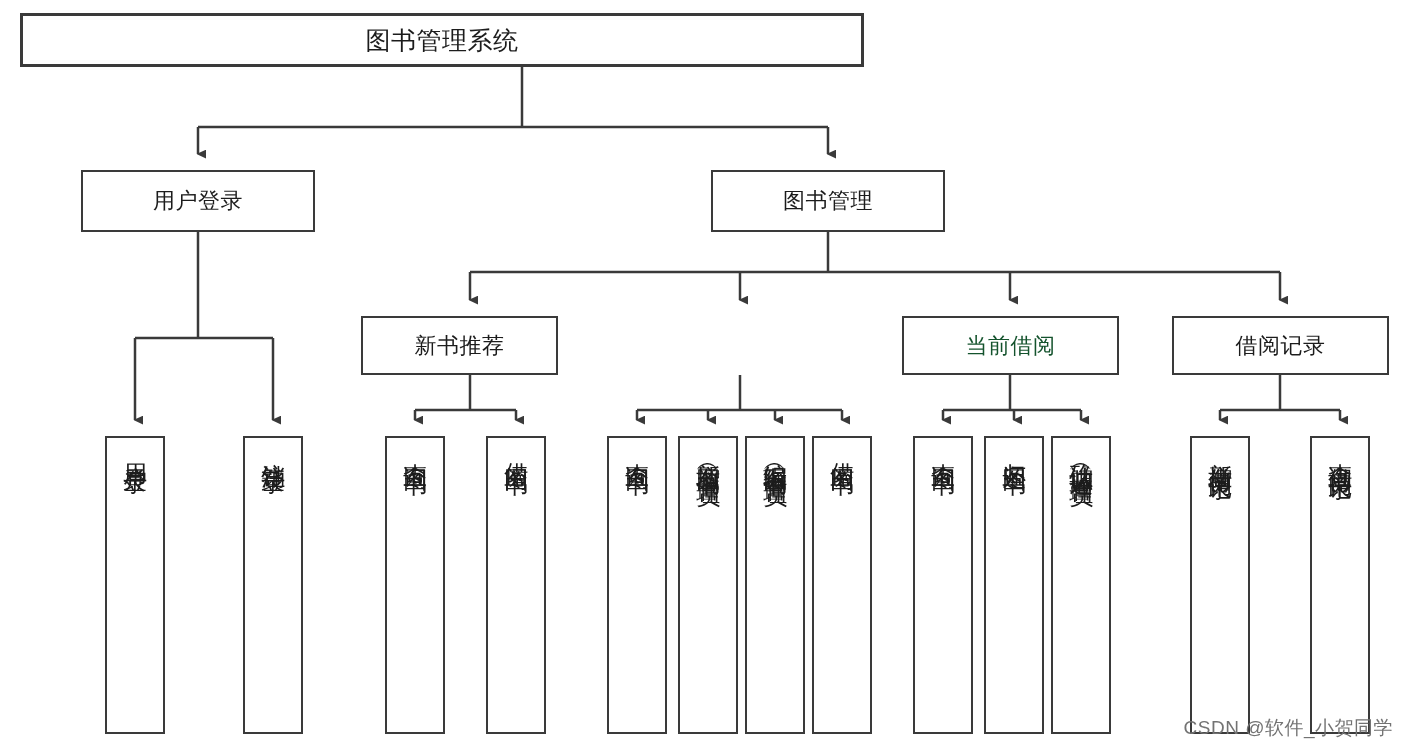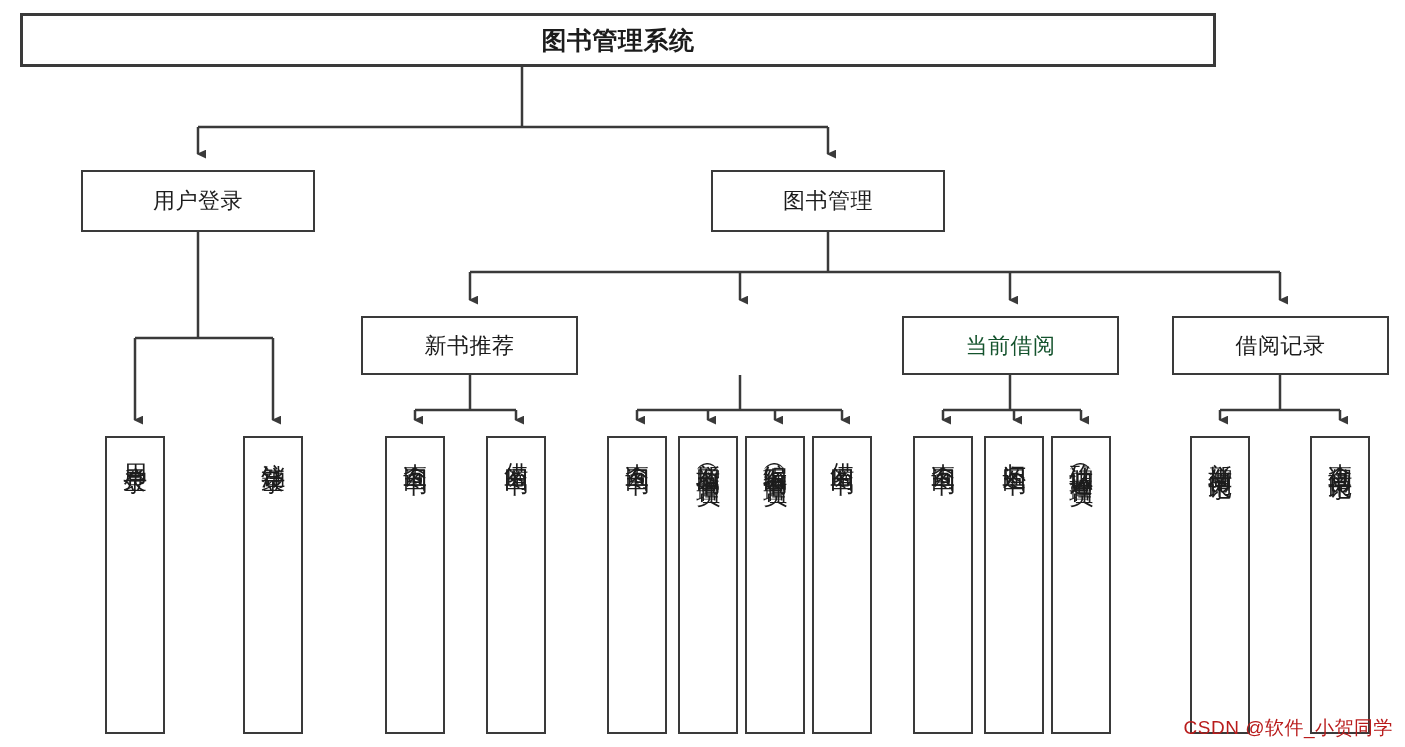--- a/index.html
+++ b/index.html
@@ -127,32 +127,32 @@
       <path d="M 1014 410 L 1014 420" marker-end="url(#arrowhead)"></path>
       <path d="M 1081 410 L 1081 420" marker-end="url(#arrowhead)"></path>
 
       <path d="M 1280 375 L 1280 410"></path>
       <path d="M 1220 410 L 1340 410"></path>
       <path d="M 1220 410 L 1220 420" marker-end="url(#arrowhead)"></path>
       <path d="M 1340 410 L 1340 420" marker-end="url(#arrowhead)"></path>
     </g>
   </svg>
 
-  <div class="node root" style="left: 20px; top: 13px; width: 1196px; height: 54px; border-color: rgb(58, 58, 58); font-weight: bold;">
+  <div class="node root" style="left: 20px; top: 13px; width: 844px; height: 54px; border-color: rgb(58, 58, 58);">
     <span class="label" style="color: rgb(28, 28, 28);">图书管理系统</span>
   </div>
 
   <div class="node level2" style="left: 81px; top: 170px; width: 234px; height: 62px; border-color: rgb(58, 58, 58);">
     <span class="label" style="color: rgb(28, 28, 28);">用户登录</span>
   </div>
   <div class="node level2" style="left: 711px; top: 170px; width: 234px; height: 62px; border-color: rgb(58, 58, 58);">
     <span class="label" style="color: rgb(28, 28, 28);">图书管理</span>
   </div>
 
-  <div class="node level3" style="left: 361px; top: 316px; width: 217px; height: 59px; border-color: rgb(58, 58, 58);">
+  <div class="node level3" style="left: 361px; top: 316px; width: 197px; height: 59px; border-color: rgb(58, 58, 58);">
     <span class="label" style="color: rgb(28, 28, 28);">新书推荐</span>
   </div>
   <div class="node level3" style="left: 902px; top: 316px; width: 217px; height: 59px; border-color: rgb(58, 58, 58);">
     <span class="label" style="color: #14532d;">当前借阅</span>
   </div>
   <div class="node level3" style="left: 1172px; top: 316px; width: 217px; height: 59px; border-color: rgb(58, 58, 58);">
     <span class="label" style="color: rgb(28, 28, 28);">借阅记录</span>
   </div>
 
   <div class="node leaf" style="left: 105px; top: 436px; width: 60px; height: 298px; border-color: rgb(58, 58, 58);">
@@ -188,15 +188,15 @@
   <div class="node leaf tall" style="left: 1051px; top: 436px; width: 60px; height: 298px; border-color: rgb(58, 58, 58);">
     <span class="label" style="color: rgb(28, 28, 28);">确认归还（管理员）</span>
   </div>
   <div class="node leaf" style="left: 1190px; top: 436px; width: 60px; height: 298px; border-color: rgb(58, 58, 58);">
     <span class="label" style="color: rgb(28, 28, 28);">新增借阅记录</span>
   </div>
   <div class="node leaf" style="left: 1310px; top: 436px; width: 60px; height: 298px; border-color: rgb(58, 58, 58);">
     <span class="label" style="color: rgb(28, 28, 28);">查询借阅记录</span>
   </div>
 
-  <div class="watermark" style="color: #b91c1c; margin-top: 46px;">CSDN @软件_小贺同学</div>
+  <div class="watermark" style="color: #737373; margin-top: 46px;">CSDN @软件_小贺同学</div>
 
 </div>
 
 </body></html>

